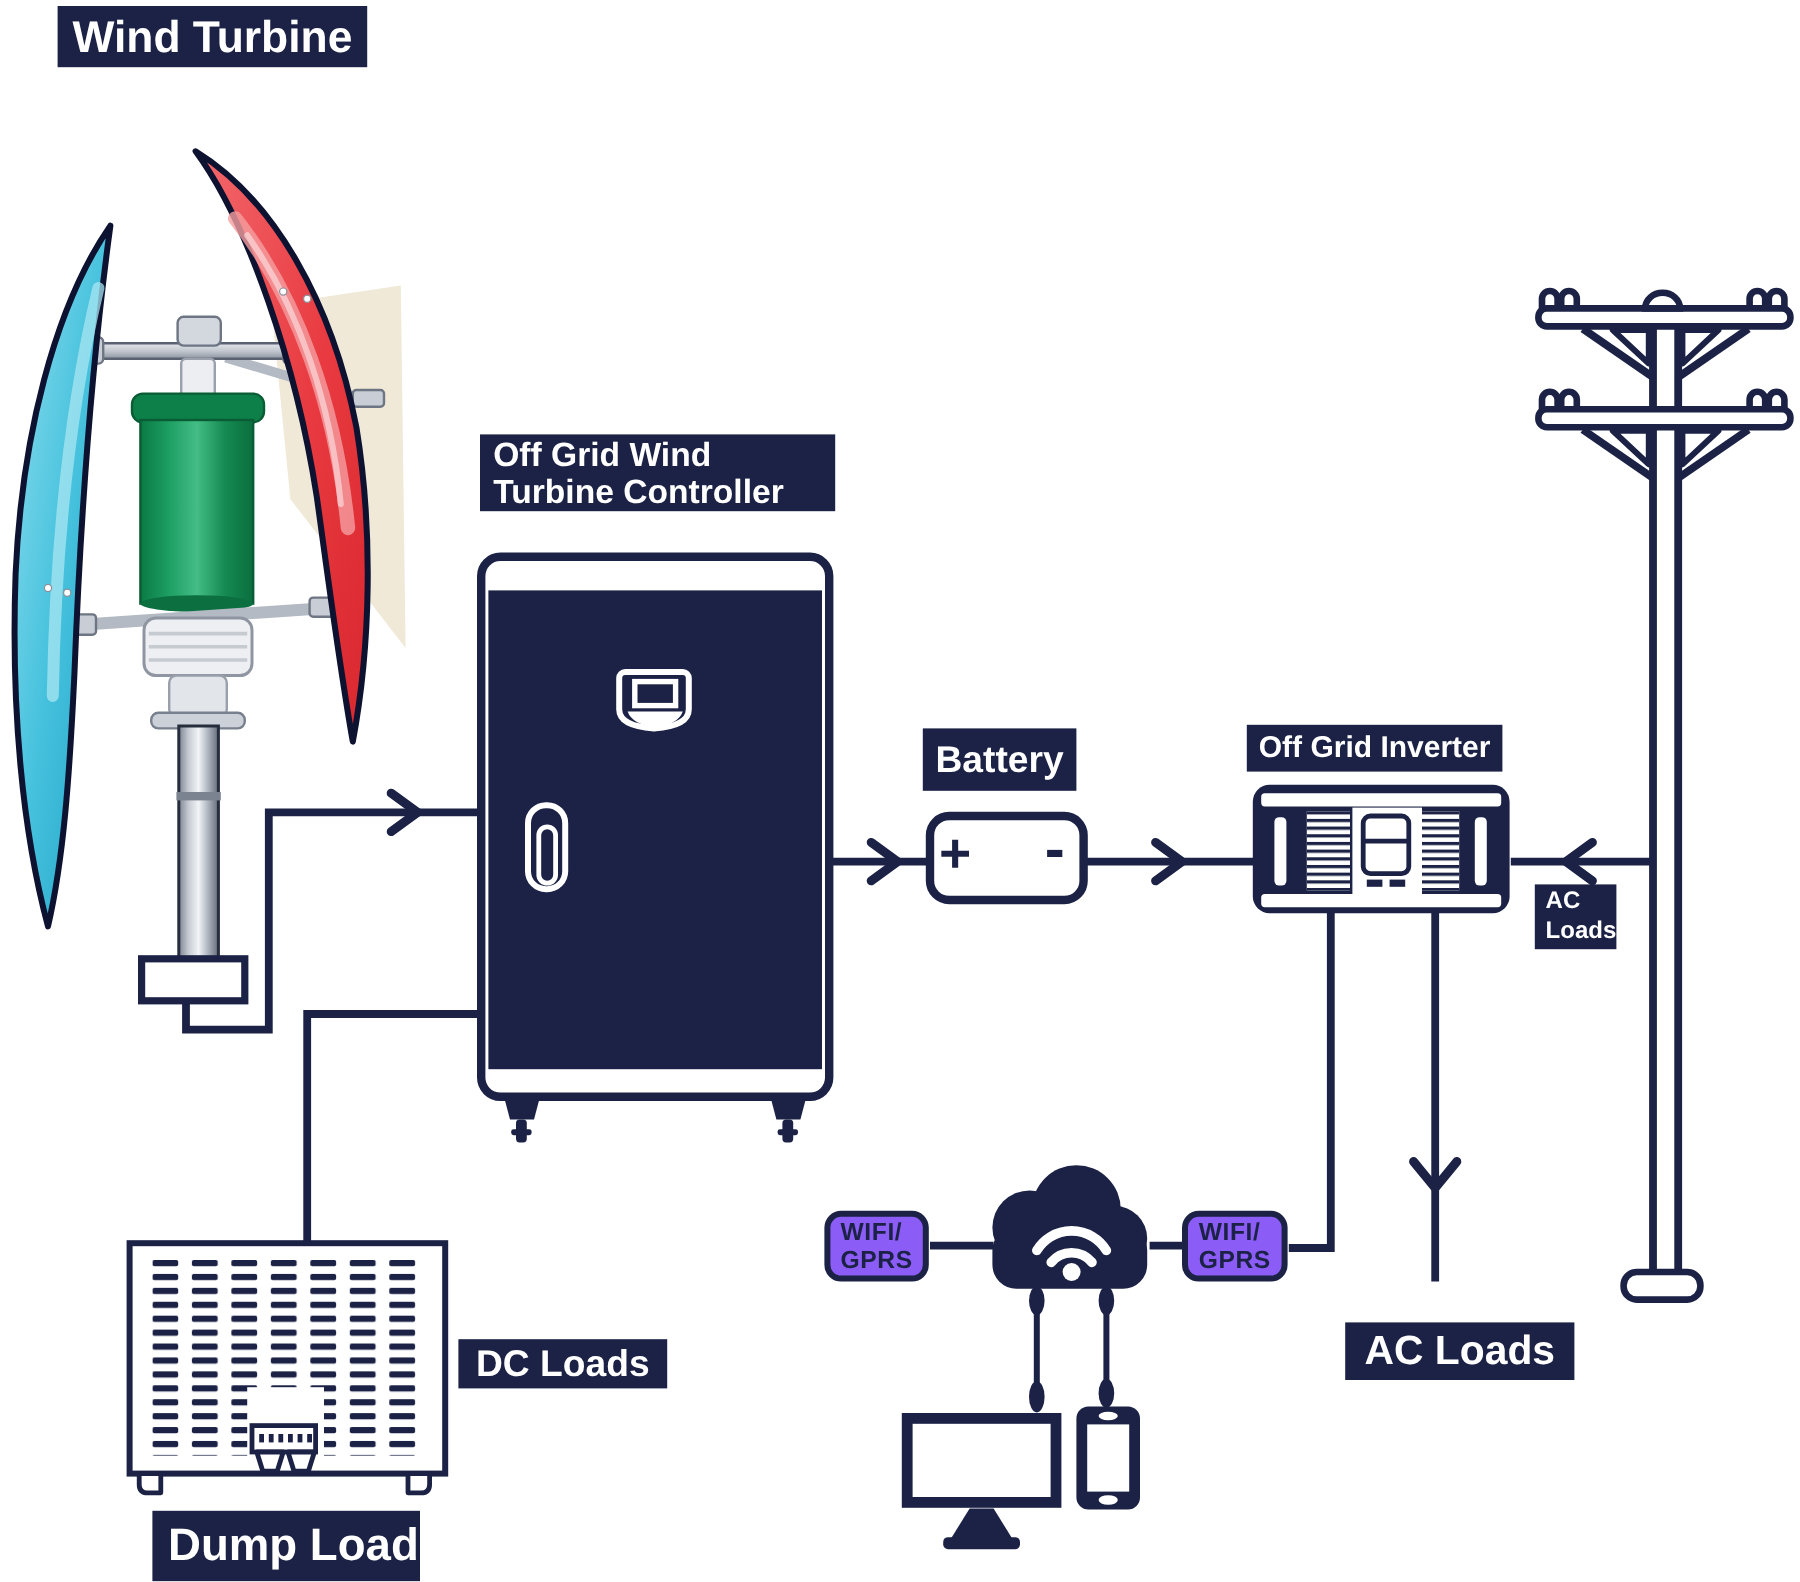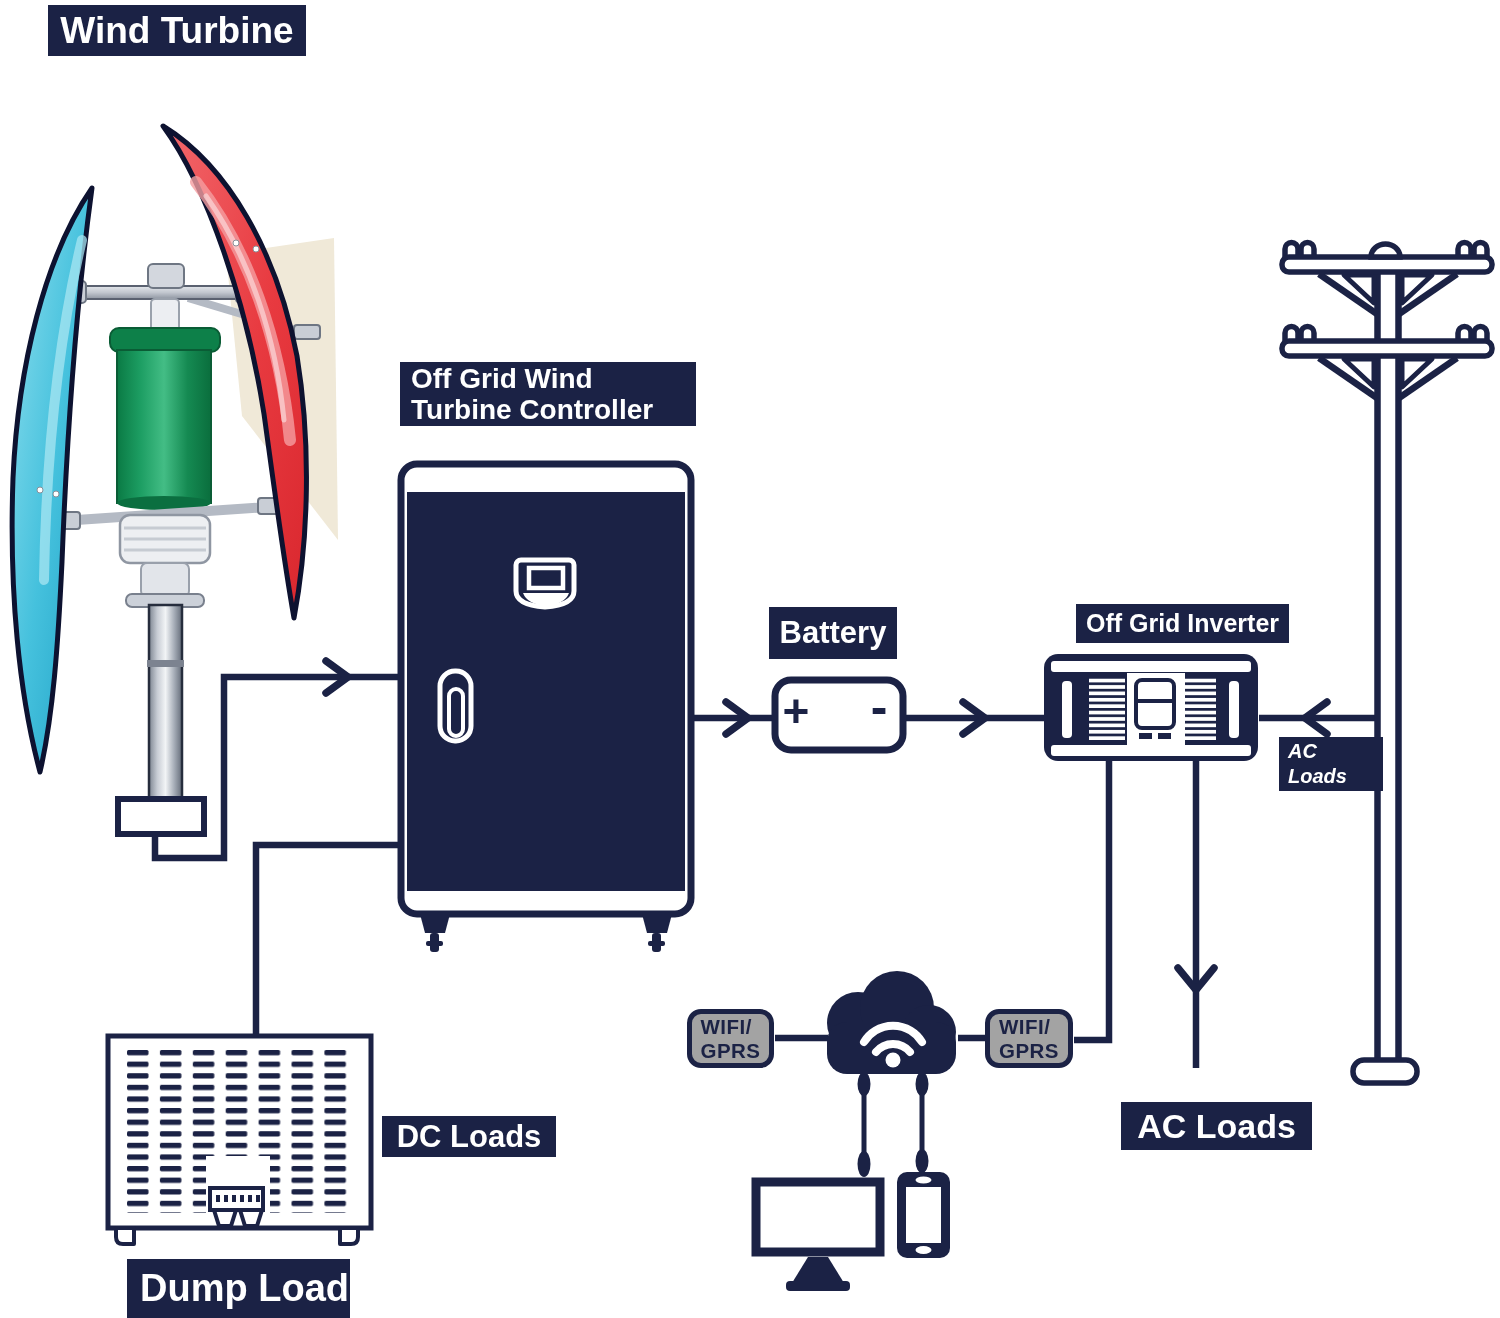--- a/index.html
+++ b/index.html
@@ -3,21 +3,21 @@
 <meta charset="utf-8">
 <style>
   html,body{margin:0;padding:0;background:#fff;}
   .canvas{position:relative;width:1500px;height:1318px;background:#fff;overflow:hidden;
           font-family:"Liberation Sans",sans-serif;}
   .art{position:absolute;left:0;top:0;}
   .tag{position:absolute;background:#1b2245;color:#fff;font-weight:bold;
        display:flex;align-items:center;justify-content:center;box-sizing:border-box;}
   .tag-left{justify-content:flex-start;}
   .tag .lines span{display:block;}
-  .wifi{position:absolute;background:#a3a3a3;border:5px solid #1b2245;border-radius:14px;
+  .wifi{position:absolute;background:#8b5cf6;border:5px solid #1b2245;border-radius:14px;
         color:#1b2245;font-weight:bold;font-size:20.5px;line-height:1.16;letter-spacing:.5px;
         display:flex;align-items:center;justify-content:center;box-sizing:border-box;}
   .wifi .lines span{display:block;}
   .sign{position:absolute;color:#1b2245;font-weight:bold;text-align:center;line-height:1;}
   
   .wire{stroke:#1b2245;stroke-width:6.5;fill:none;}
   .thin{stroke:#1b2245;stroke-width:5;fill:none;}
   .arrow{stroke:#1b2245;stroke-width:7.5;fill:none;stroke-linecap:round;stroke-linejoin:round;}
   .pl{stroke:#1b2245;stroke-width:6.5;}
   .tri{fill:#fff;stroke:#1b2245;stroke-width:5;stroke-linejoin:round;}
@@ -251,25 +251,25 @@
   <div class="tag" style="left:48px;top:5px;width:258px;height:51px;font-size:37px;">
     <span>Wind Turbine</span>
   </div>
 
   <div class="tag" style="left:769px;top:607px;width:128px;height:52px;font-size:31px;">
     <span>Battery</span>
   </div>
   <div class="sign" style="left:775px;top:688px;width:42px;font-size:46px;">+</div>
   <div class="sign" style="left:858px;top:682px;width:42px;font-size:50px;">-</div>
 
-  <div class="tag" style="left:1039px;top:604px;width:213px;height:39px;font-size:25px;margin-left:37px;">
+  <div class="tag" style="left:1039px;top:604px;width:213px;height:39px;font-size:25px;">
     <span>Off Grid Inverter</span>
   </div>
 
-  <div class="tag tag-left" style="left:1279px;top:737px;width:104px;height:54px;font-size:20px;padding-left:9px;font-style:italic;">
+  <div class="tag tag-left" style="left:1279px;top:737px;width:68px;height:54px;font-size:20px;padding-left:9px;">
     <div class="lines" style="line-height:25px;">
       <span>AC</span>
       <span>Loads</span>
     </div>
   </div>
 
   <div class="wifi" style="left:687px;top:1009px;width:87px;height:59px;">
     <div class="lines">
       <span>WIFI/</span>
       <span>GPRS</span>

